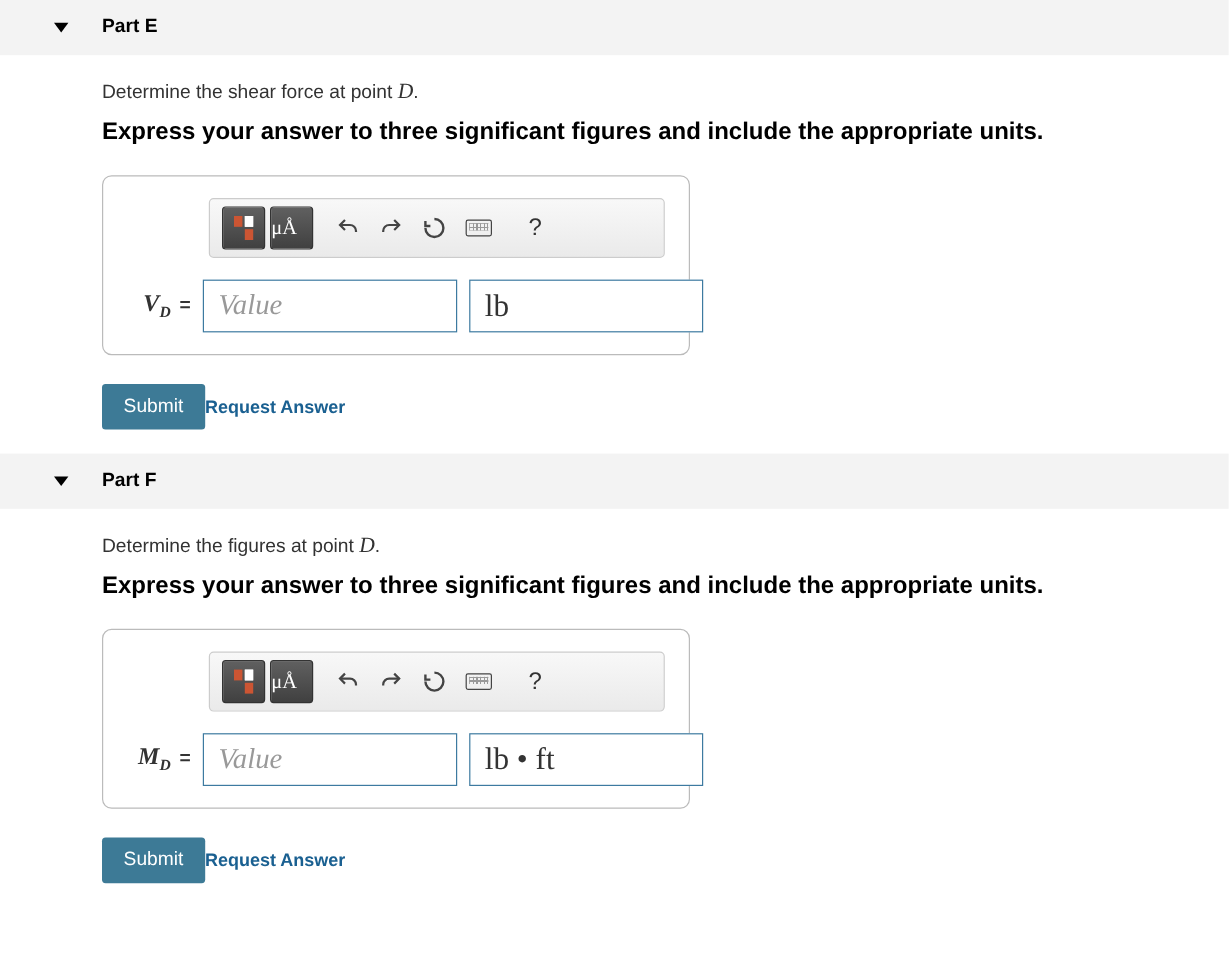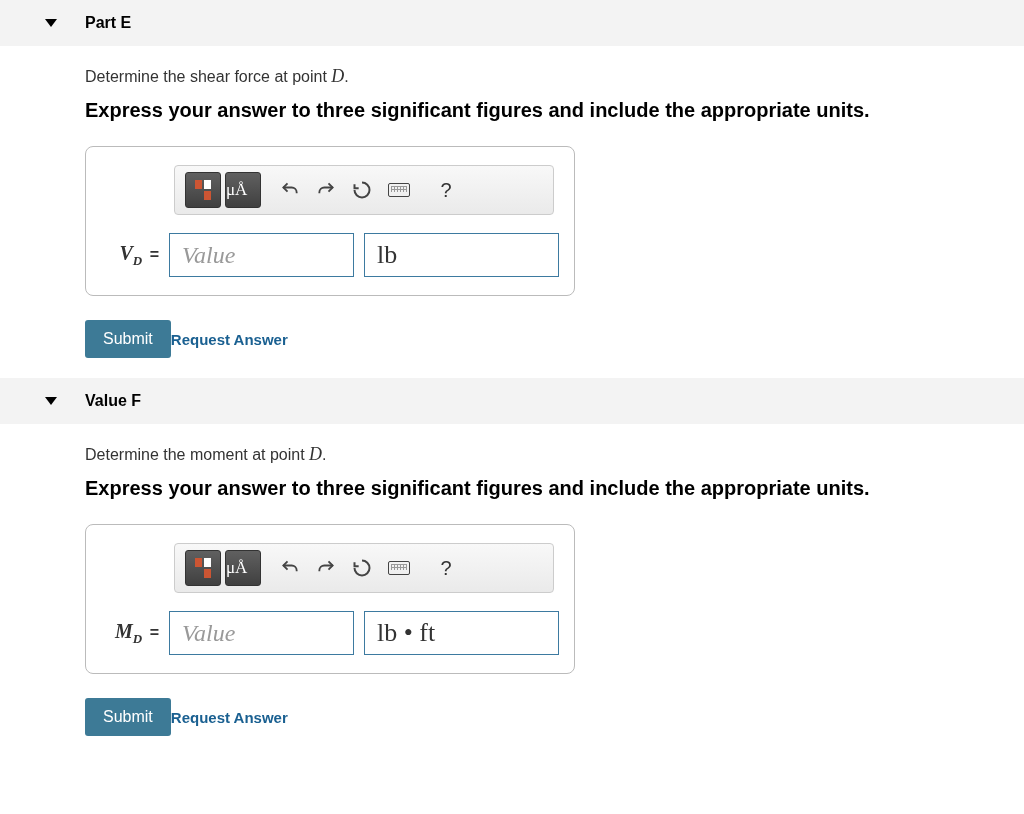--- a/index.html
+++ b/index.html
@@ -159,21 +159,21 @@
       font-style: italic;
       vertical-align: sub;
     }
     .eq-sign {
       font-family: Arial, sans-serif;
       font-style: normal;
       font-size: 16px;
       margin-left: 3px;
     }
     .value-input {
-      width: 185px;
+      width: 212px;
       height: 44px;
       border: 1.5px solid #3d7aa0;
       font-family: 'Times New Roman', serif;
       font-style: italic;
       font-size: 24px;
       color: #999;
       padding: 4px 12px;
       background: #fff;
     }
     .units-input {
@@ -298,25 +298,25 @@
     <div class="action-row">
       <button class="submit-btn">Submit</button>
       <a class="request-link">Request Answer</a>
     </div>
   </div>
 </div>
 
 <div class="part-section">
   <div class="part-header">
     <div class="arrow"></div>
-    <div class="part-title">Value F</div>
+    <div class="part-title">Part F</div>
   </div>
   <div class="part-body">
     <div class="question-text">
-      <span>Determine the moment at point </span><span class="math-var">D</span><span>.</span>
+      <span>Determine the figures at point </span><span class="math-var">D</span><span>.</span>
     </div>
     <div class="instruction-text">Express your answer to three significant figures and include the appropriate units.</div>
 
     <div class="answer-box">
       <div class="toolbar">
         <div class="tb-btn dark frac">
           <div class="frac-icon">
             <div class="top-row">
                 <span class="box"></span>
                 <span class="box white"></span>

